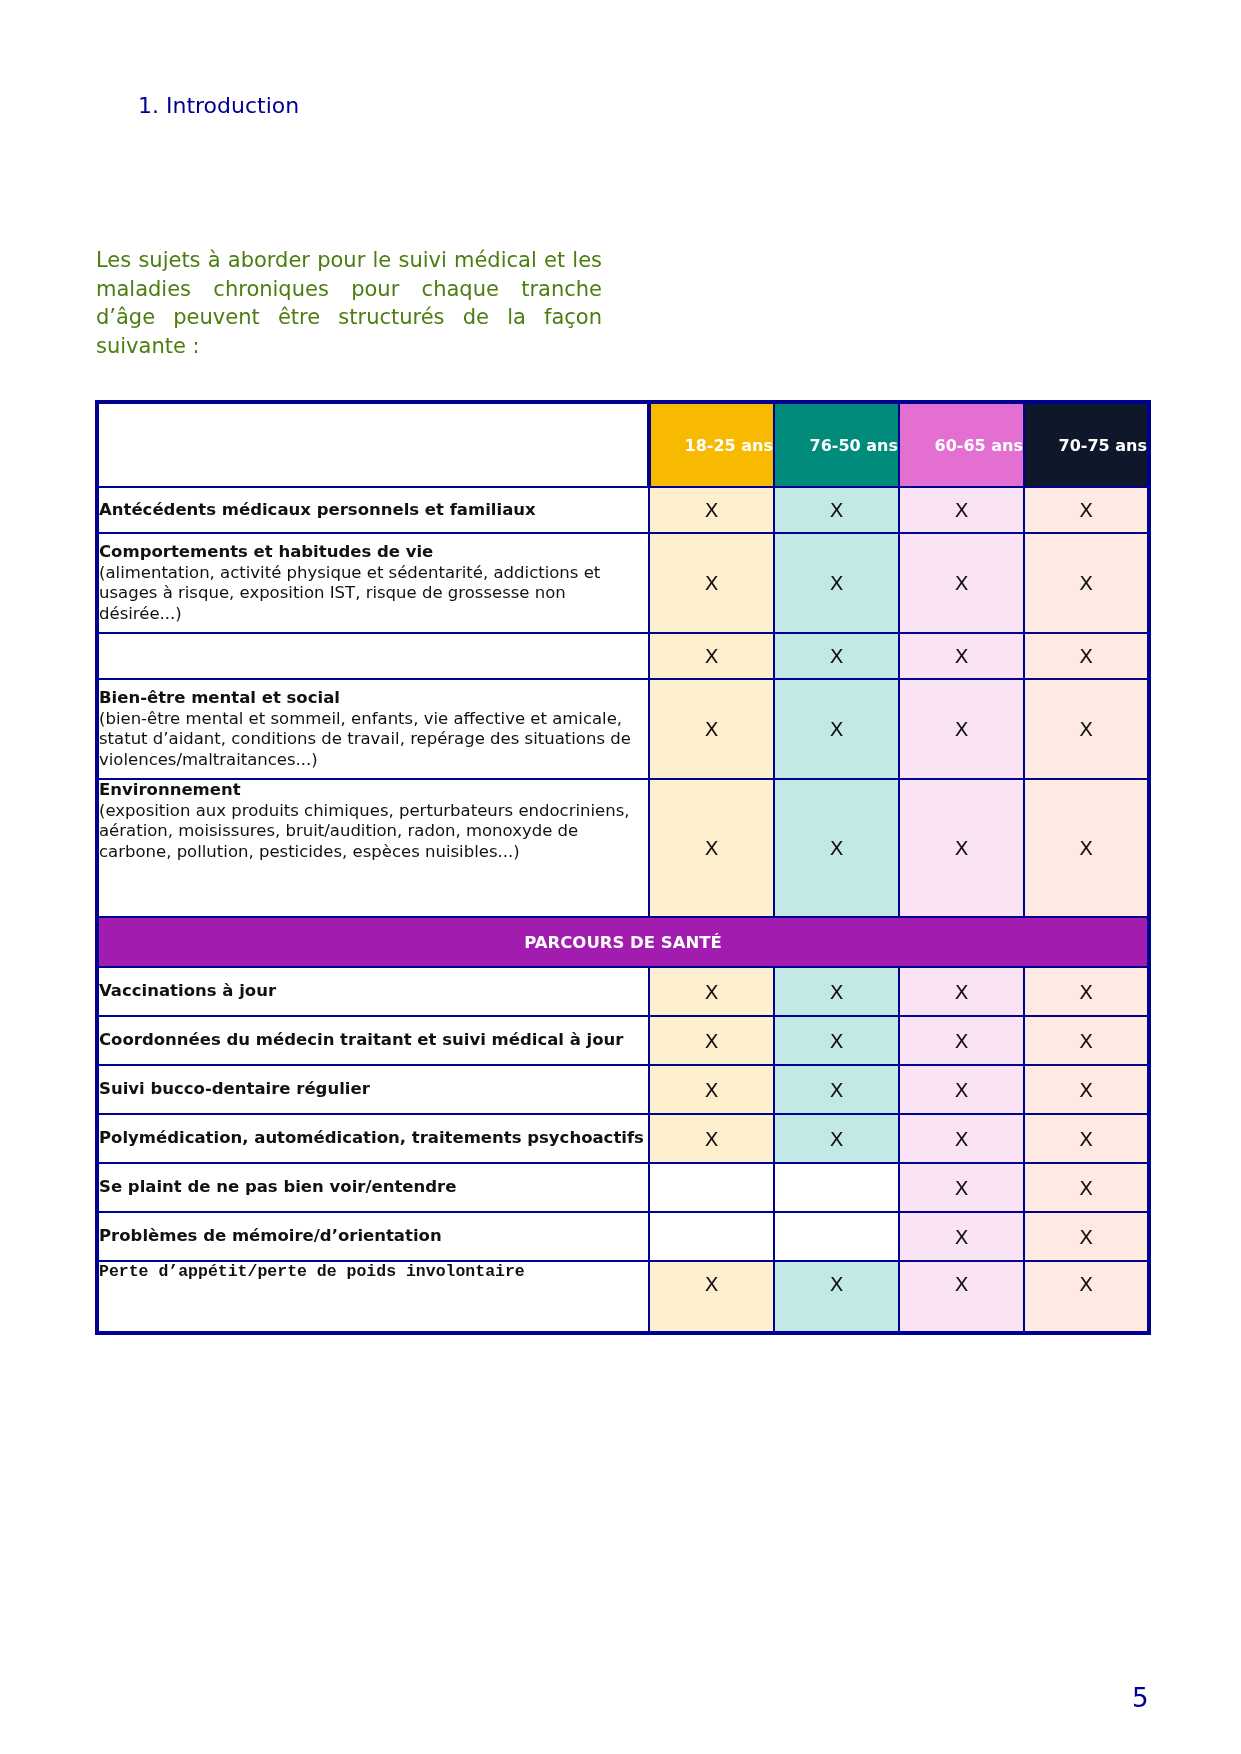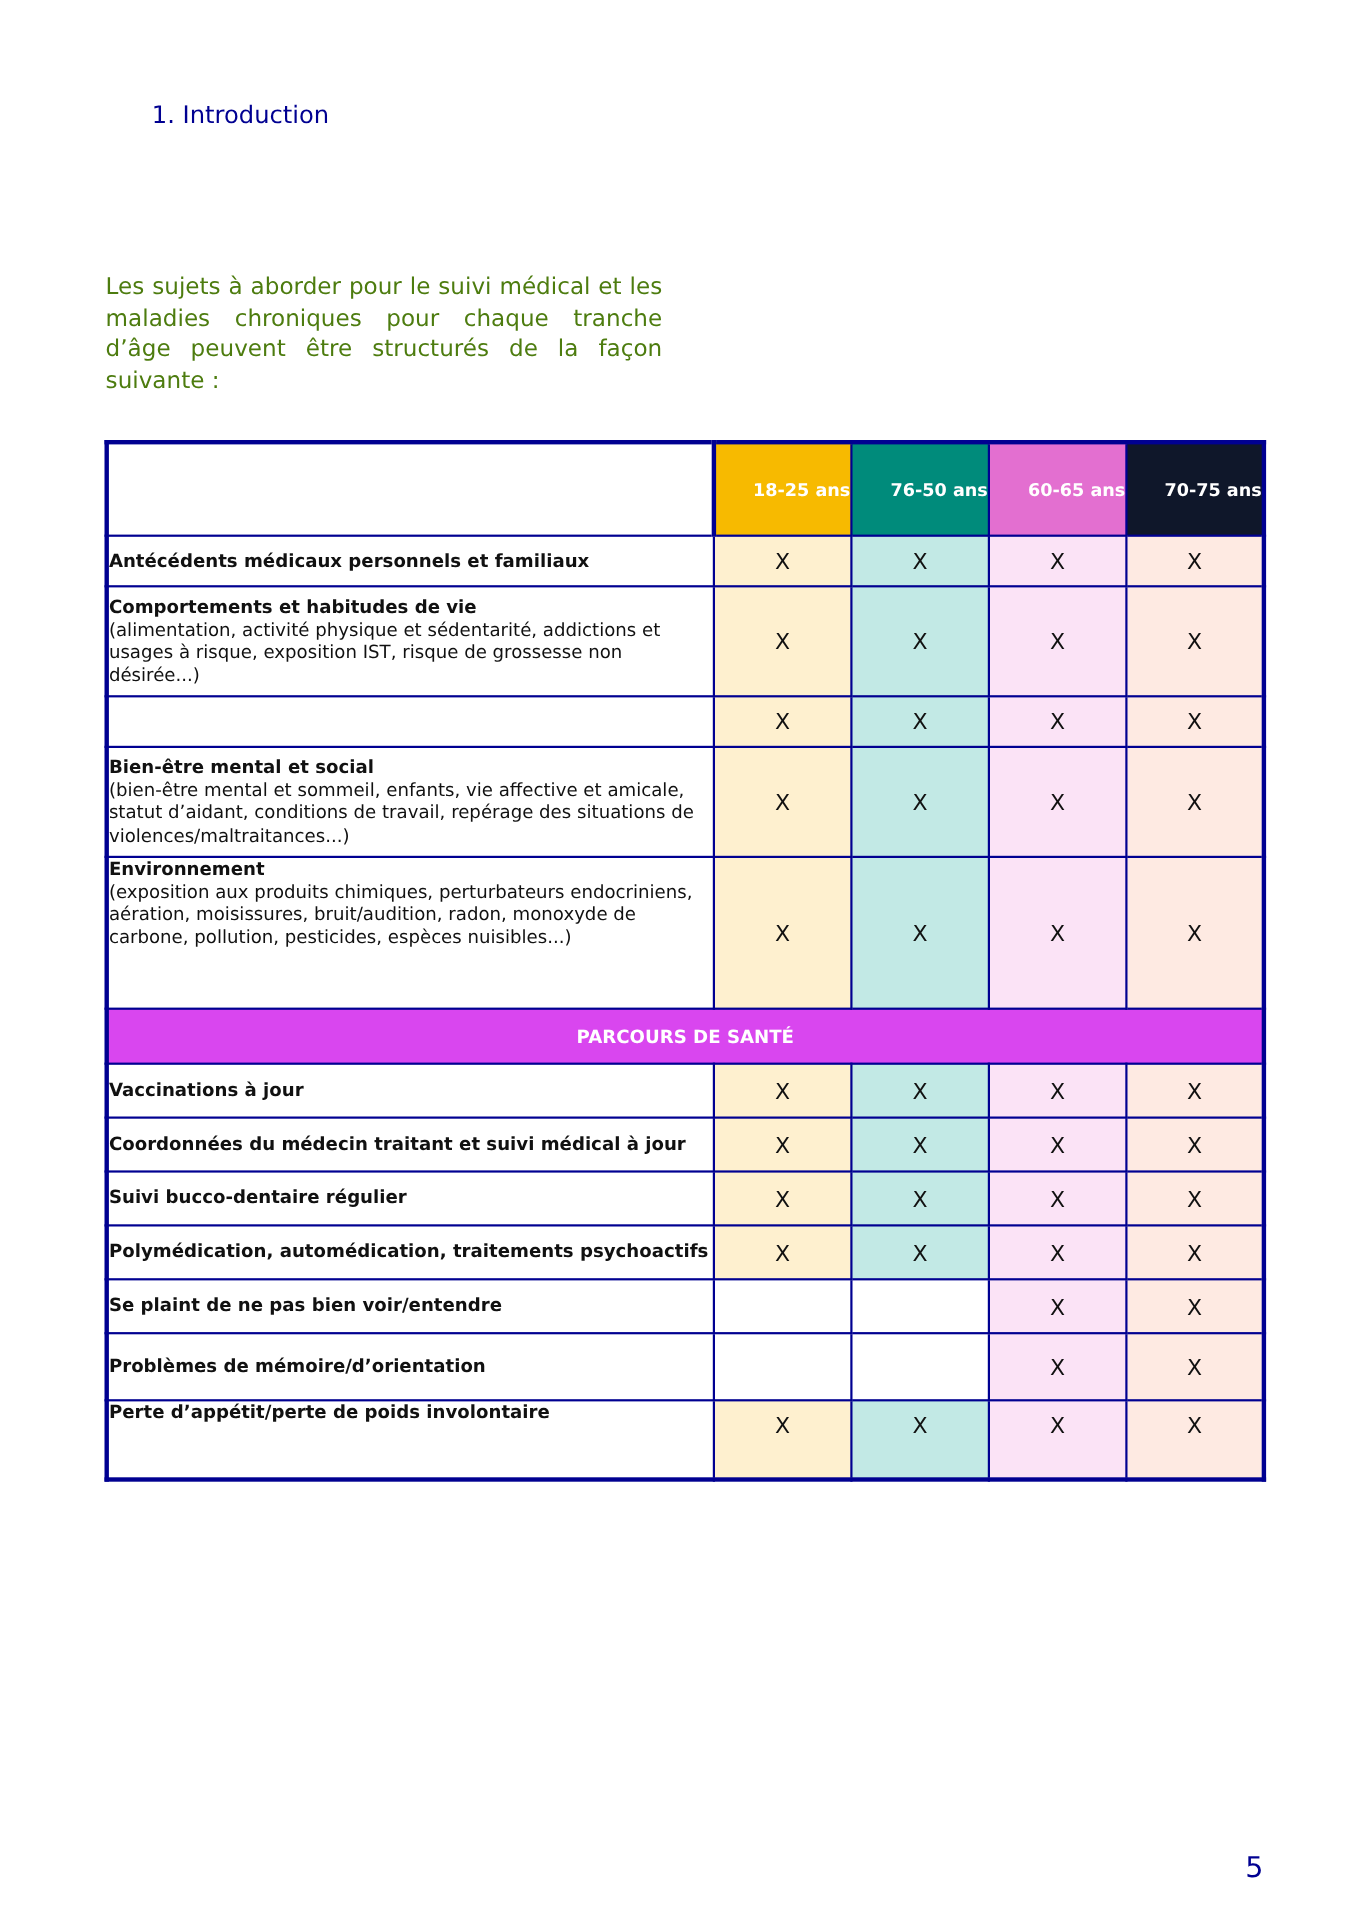--- a/index.html
+++ b/index.html
@@ -8,21 +8,21 @@
   .intro { position:absolute; left:96px; top:246px; width:506px; font-size:21px; line-height:28.5px; text-align:justify; font-family:"DejaVu Sans", sans-serif; color:#4d7c0f; }
   table.grid { position:absolute; left:95px; top:400px; width:1052px; border-collapse:collapse; border:4px solid #000091; table-layout:fixed; }
   table.grid td, table.grid th { border:2px solid #000091; padding:0; font-family:"DejaVu Sans", sans-serif; }
   col.c-label { width:552px; }
   col.c-age { width:125px; }
   th.age { color:#fff; font-size:16px; font-weight:bold; height:82px; text-align:right; }
   td.label { padding:8px 10px; font-size:16.5px; line-height:20.5px; vertical-align:middle; border-right:4px solid #000091; }
   td.label b { font-weight:bold; display:block; }
   td.label .desc { font-weight:normal; font-size:16.5px; }
   td.mark { text-align:center; font-size:20px; color:#111; vertical-align:middle; }
-  td.section { background:#d946ef; color:#fff; font-weight:bold; text-align:center; font-size:16.5px; height:48px; }
+  td.section { background:#a21caf; color:#fff; font-weight:bold; text-align:center; font-size:16.5px; height:48px; }
   .empty-head { border-right:4px solid #000091 !important; }
   .page-num { position:absolute; left:1132px; top:1683px; font-size:26px; color:#000091; font-family:"DejaVu Sans", sans-serif; }
 </style>
 </head>
 <body>
 
 <div class="section-title">1. Introduction</div>
 <div class="intro">Les sujets à aborder pour le suivi médical et les maladies chroniques pour chaque tranche d’âge peuvent être structurés de la façon suivante :</div>
 
 <table class="grid">
@@ -121,31 +121,31 @@
       </tr>
       <tr style="height: 49px;">
         <td class="label">
           <b>Se plaint de ne pas bien voir/entendre</b>
         </td>
         <td class="mark" style="background: rgb(255, 255, 255);"></td>
         <td class="mark" style="background: rgb(255, 255, 255);"></td>
         <td class="mark" style="background: rgb(251, 227, 246);">X</td>
         <td class="mark" style="background: rgb(254, 234, 226);">X</td>
       </tr>
-      <tr style="height: 61px;">
+      <tr style="height: 49px;">
         <td class="label">
           <b>Problèmes de mémoire/d’orientation</b>
         </td>
         <td class="mark" style="background: rgb(255, 255, 255);"></td>
         <td class="mark" style="background: rgb(255, 255, 255);"></td>
         <td class="mark" style="background: rgb(251, 227, 246);">X</td>
         <td class="mark" style="background: rgb(254, 234, 226);">X</td>
       </tr>
       <tr style="height: 72px;">
-        <td class="label" style="vertical-align: top;">
+        <td class="label" style="vertical-align: top; font-family: Liberation Mono, monospace;">
           <b>Perte d’appétit/perte de poids involontaire</b>
         </td>
         <td class="mark" style="background: rgb(254, 240, 207); vertical-align: top; padding-top: 10px;">X</td>
         <td class="mark" style="background: rgb(194, 233, 229); vertical-align: top; padding-top: 10px;">X</td>
         <td class="mark" style="background: rgb(251, 227, 246); vertical-align: top; padding-top: 10px;">X</td>
         <td class="mark" style="background: rgb(254, 234, 226); vertical-align: top; padding-top: 10px;">X</td>
       </tr>
     </tbody>
 </table>
 

